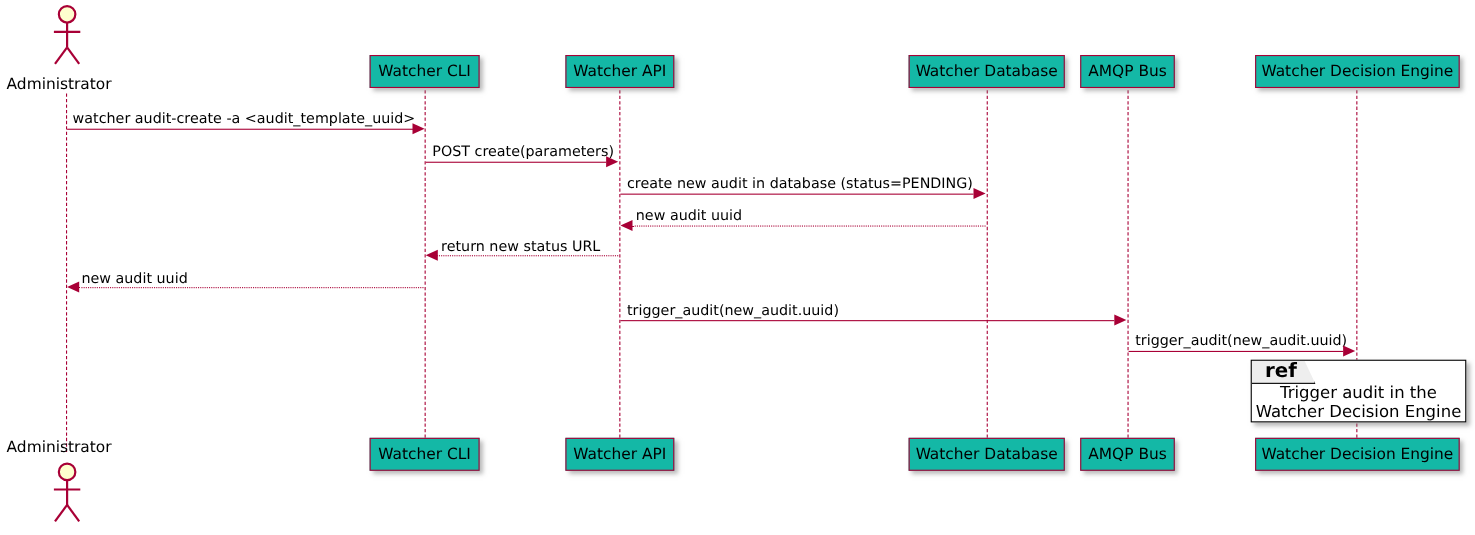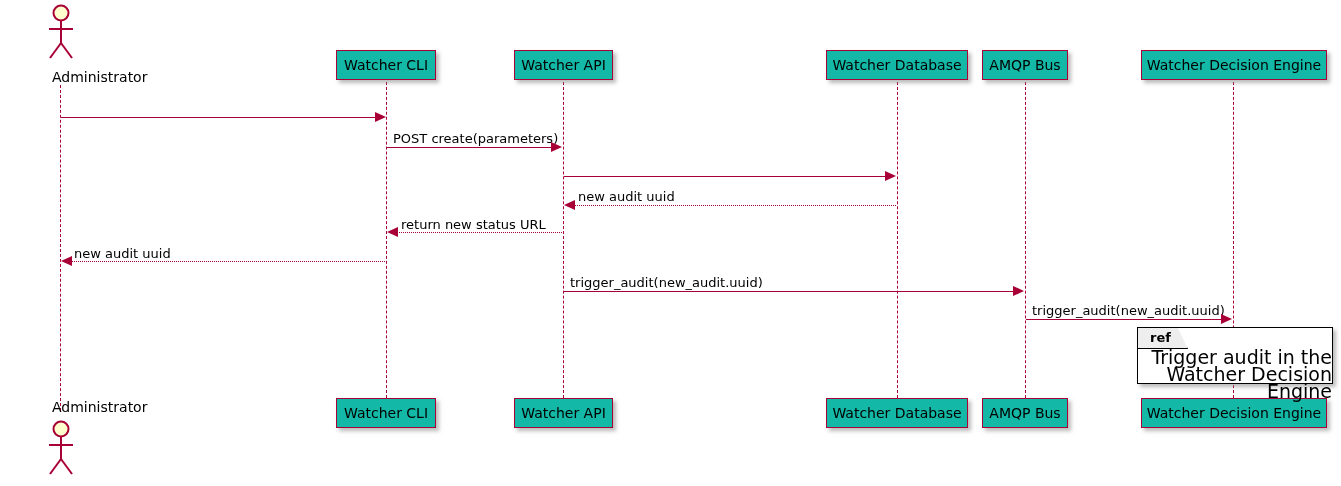--- a/index.html
+++ b/index.html
@@ -45,21 +45,20 @@
   .actor {
     position: absolute;
     z-index: 5;
   }
   .actor-label {
     position: absolute;
     font-size: 14px;
     color: #000000;
     white-space: nowrap;
     z-index: 5;
-    margin-left: 46px;
   }
   
   .msg {
     position: absolute;
     height: 0;
     border-top: 1.5px solid #A80036;
     z-index: 3;
   }
   .msg.dotted {
     border-top: 1.5px dotted #A80036;
@@ -97,34 +96,34 @@
     z-index: 6;
   }
   .ref-tab {
     position: absolute;
     left: 0;
     top: 0;
     box-sizing: border-box;
     background: #EEEEEE;
     border-right: 1.5px solid #000000;
     border-bottom: 1.5px solid #000000;
-    font-size: 13px;
+    font-size: 18px;
     font-weight: bold;
     color: #000000;
     padding: 2px 16px 2px 12px;
     clip-path: polygon(0 0, calc(100% - 10px) 0, 100% 100%, 0 100%);
     line-height: 16px;
   }
   .ref-body {
     position: absolute;
     left: 0;
     right: 0;
-    font-size: 19px;
-    color: #000000;
-    text-align: right;
+    font-size: 15px;
+    color: #000000;
+    text-align: center;
     line-height: 17px;
     white-space: pre-line;
   }
 </style>
 </head>
 <body>
 
 <div id="diagram">
 
   <div class="lifeline" style="left:60px; top:85px; height:326px;"></div>
@@ -154,27 +153,29 @@
   <div class="participant" style="left:826px; top:50px; width:142px;">
     <span>Watcher Database</span>
   </div>
   <div class="participant" style="left:982px; top:50px; width:86px;">
     <span>AMQP Bus</span>
   </div>
   <div class="participant" style="left:1141px; top:50px; width:186px;">
     <span>Watcher Decision Engine</span>
   </div>
 
+  <div class="msg-label" style="left:66px; top:101px;">watcher audit-create -a &lt;audit_template_uuid&gt;</div>
   <div class="msg" style="left:61px; top:117px; width:315px;"></div>
   <div class="arrowhead right" style="left:375px; top:112px;"></div>
 
   <div class="msg-label" style="left:393px; top:131px;">POST create(parameters)</div>
   <div class="msg" style="left:387px; top:147px; width:164px;"></div>
   <div class="arrowhead right" style="left:551px; top:142px;"></div>
 
+  <div class="msg-label" style="left:570px; top:160px;">create new audit in database (status=PENDING)</div>
   <div class="msg" style="left:564px; top:176px; width:321px;"></div>
   <div class="arrowhead right" style="left:885px; top:171px;"></div>
 
   <div class="msg-label" style="left:578px; top:189px;">new audit uuid</div>
   <div class="msg dotted" style="left:574px; top:205px; width:322px;"></div>
   <div class="arrowhead left" style="left:564px; top:200px;"></div>
 
   <div class="msg-label" style="left:401px; top:217px;">return new status URL</div>
   <div class="msg dotted" style="left:397px; top:232px; width:165px;"></div>
   <div class="arrowhead left" style="left:387px; top:227px;"></div>

